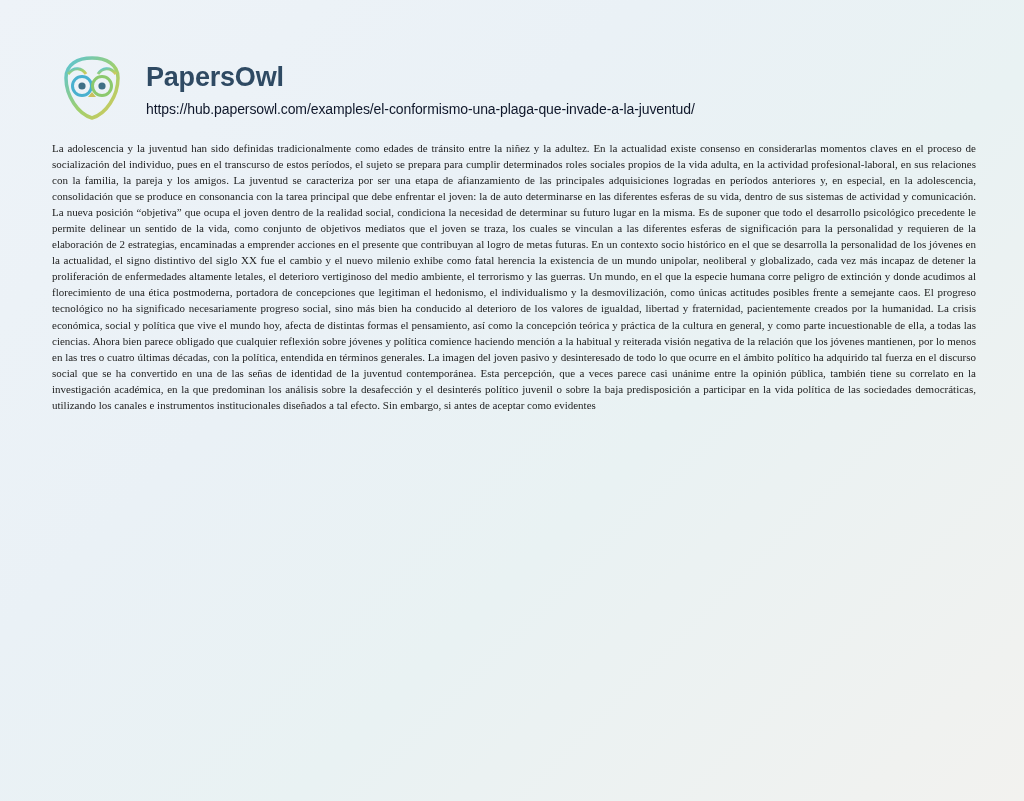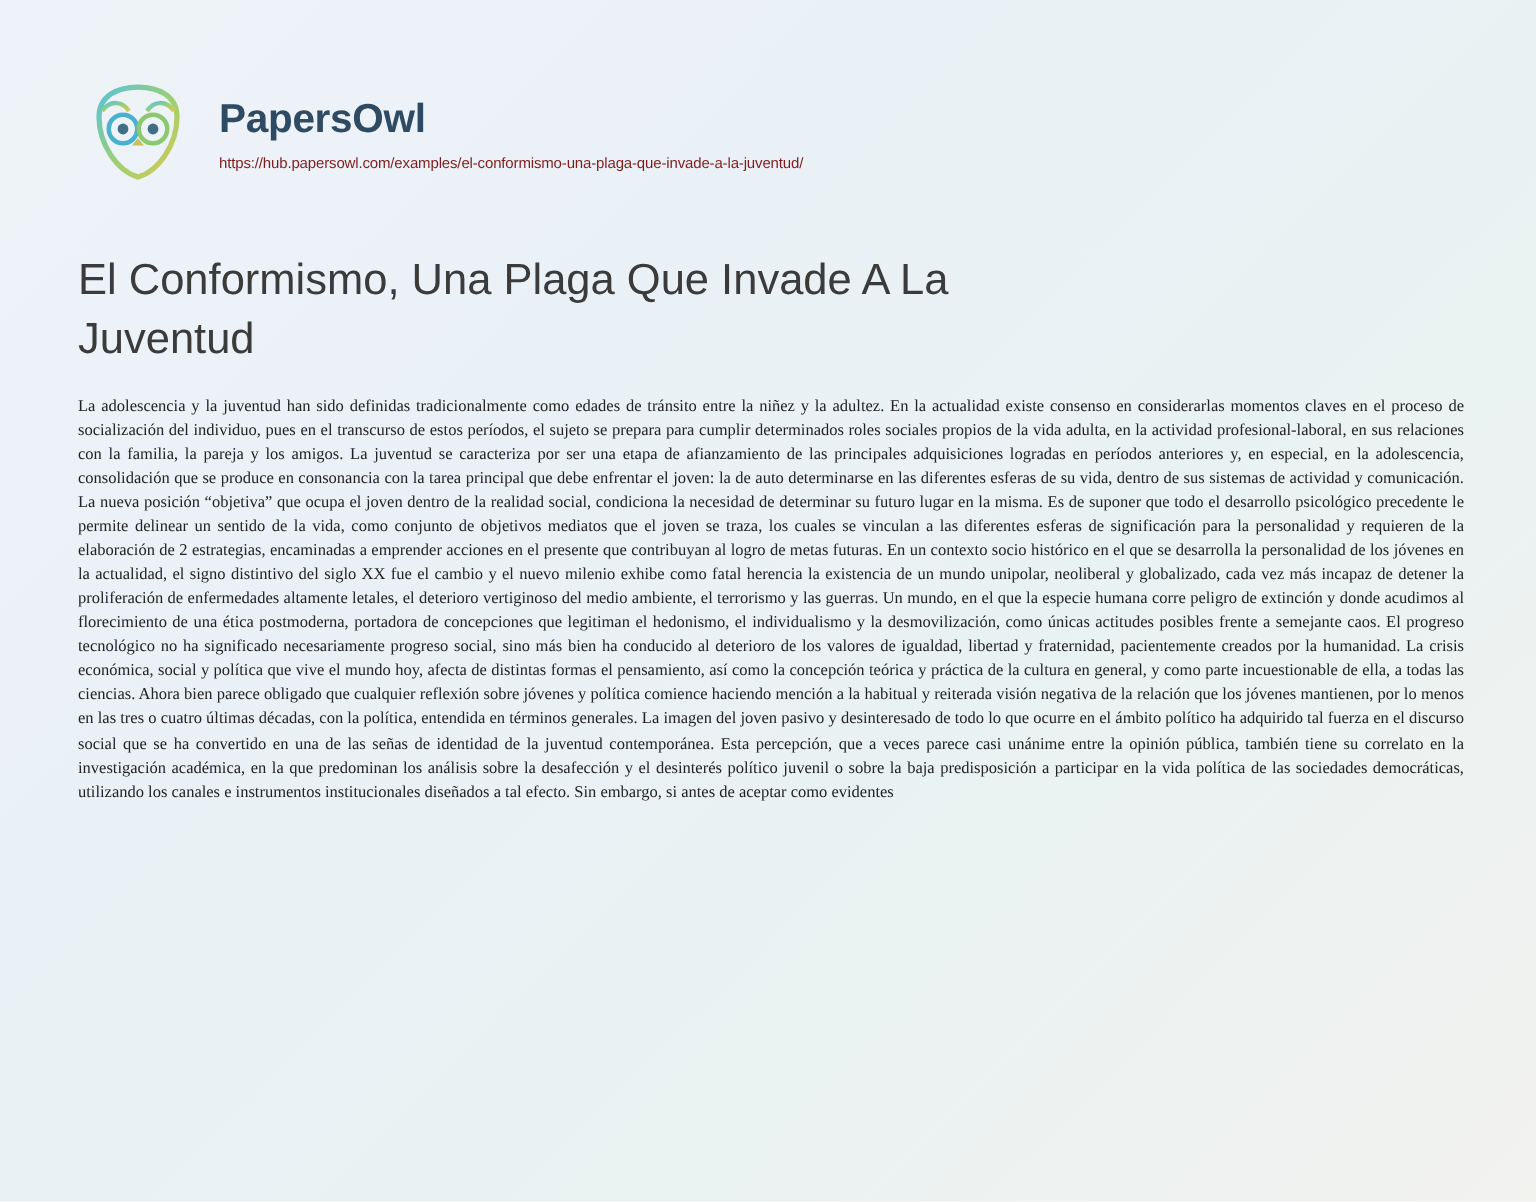--- a/index.html
+++ b/index.html
@@ -41,22 +41,22 @@
   }
   .brand-name {
     font-size: 27px;
     font-weight: bold;
     color: #2f4a63;
     letter-spacing: -0.2px;
     line-height: 1.1;
   }
   .brand-url {
     margin-top: 9px;
-    font-size: 10px;
-    color: #7f1d1d;
+    font-size: 14px;
+    color: #0f172a;
     letter-spacing: -0.1px;
     white-space: nowrap;
   }
   .doc-title {
     margin: 44px 0 0 4px;
     font-size: 29px;
     font-weight: normal;
     color: #3b3b3b;
     line-height: 1.36;
     max-width: 640px;
@@ -96,17 +96,16 @@
         <circle cx="46" cy="34" r="3.6" fill="#3f6f86"></circle>
         <path d="M36 40 l-4 5 h8 Z" fill="#c9c05c"></path>
       </svg>
     </div>
     <div class="brand-block">
       <div class="brand-name">PapersOwl</div>
       <div class="brand-url">https://hub.papersowl.com/examples/el-conformismo-una-plaga-que-invade-a-la-juventud/</div>
     </div>
   </div>
 
-  <h1 class="doc-title">El Conformismo, Una Plaga Que Invade A La Juventud</h1>
 
   <div class="doc-body">La adolescencia y la juventud han sido definidas tradicionalmente como edades de tránsito entre la niñez y la adultez. En la actualidad existe consenso en considerarlas momentos claves en el proceso de socialización del individuo, pues en el transcurso de estos períodos, el sujeto se prepara para cumplir determinados roles sociales propios de la vida adulta, en la actividad profesional-laboral, en sus relaciones con la familia, la pareja y los amigos. La juventud se caracteriza por ser una etapa de afianzamiento de las principales adquisiciones logradas en períodos anteriores y, en especial, en la adolescencia, consolidación que se produce en consonancia con la tarea principal que debe enfrentar el joven: la de auto determinarse en las diferentes esferas de su vida, dentro de sus sistemas de actividad y comunicación. La nueva posición “objetiva” que ocupa el joven dentro de la realidad social, condiciona la necesidad de determinar su futuro lugar en la misma. Es de suponer que todo el desarrollo psicológico precedente le permite delinear un sentido de la vida, como conjunto de objetivos mediatos que el joven se traza, los cuales se vinculan a las diferentes esferas de significación para la personalidad y requieren de la elaboración de 2 estrategias, encaminadas a emprender acciones en el presente que contribuyan al logro de metas futuras. En un contexto socio histórico en el que se desarrolla la personalidad de los jóvenes en la actualidad, el signo distintivo del siglo XX fue el cambio y el nuevo milenio exhibe como fatal herencia la existencia de un mundo unipolar, neoliberal y globalizado, cada vez más incapaz de detener la proliferación de enfermedades altamente letales, el deterioro vertiginoso del medio ambiente, el terrorismo y las guerras. Un mundo, en el que la especie humana corre peligro de extinción y donde acudimos al florecimiento de una ética postmoderna, portadora de concepciones que legitiman el hedonismo, el individualismo y la desmovilización, como únicas actitudes posibles frente a semejante caos. El progreso tecnológico no ha significado necesariamente progreso social, sino más bien ha conducido al deterioro de los valores de igualdad, libertad y fraternidad, pacientemente creados por la humanidad. La crisis económica, social y política que vive el mundo hoy, afecta de distintas formas el pensamiento, así como la concepción teórica y práctica de la cultura en general, y como parte incuestionable de ella, a todas las ciencias. Ahora bien parece obligado que cualquier reflexión sobre jóvenes y política comience haciendo mención a la habitual y reiterada visión negativa de la relación que los jóvenes mantienen, por lo menos en las tres o cuatro últimas décadas, con la política, entendida en términos generales. La imagen del joven pasivo y desinteresado de todo lo que ocurre en el ámbito político ha adquirido tal fuerza en el discurso social que se ha convertido en una de las señas de identidad de la juventud contemporánea. Esta percepción, que a veces parece casi unánime entre la opinión pública, también tiene su correlato en la investigación académica, en la que predominan los análisis sobre la desafección y el desinterés político juvenil o sobre la baja predisposición a participar en la vida política de las sociedades democráticas, utilizando los canales e instrumentos institucionales diseñados a tal efecto. Sin embargo, si antes de aceptar como evidentes</div>
 
 </div>
 
 </body></html>

